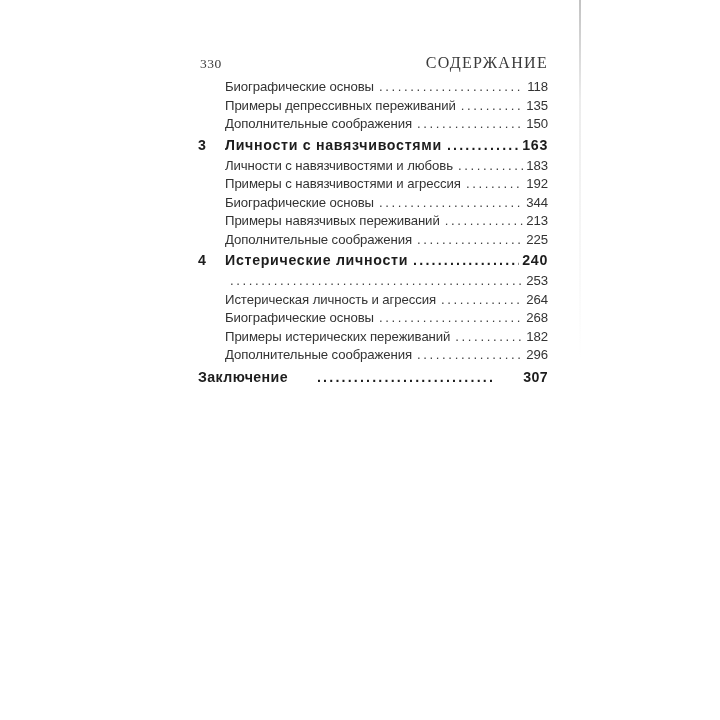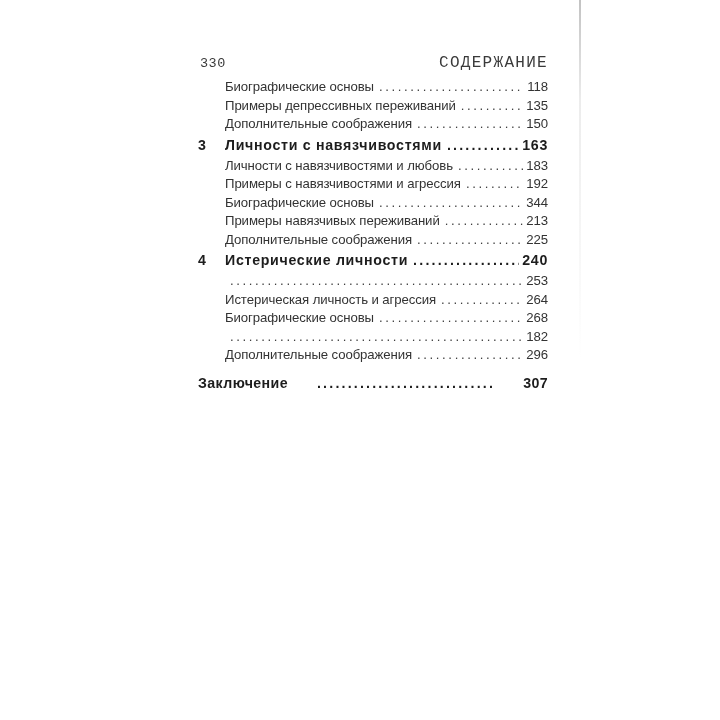--- a/index.html
+++ b/index.html
@@ -30,21 +30,21 @@
       rgba(165,165,165,0.0) 90%);
   }
   .running-header {
     position: absolute;
     left: 200px;
     top: 54px;
     width: 348px;
     display: flex;
     justify-content: space-between;
     align-items: baseline;
-    font-family: Liberation Mono, monospace;
+    font-family: Liberation Serif, serif;
     color: #3a3a3a;
   }
   .folio { font-size: 13.5px; letter-spacing: 0.5px; }
   .running-title { font-size: 16px; letter-spacing: 1.3px; }
 
   .toc {
     position: absolute;
     left: 198px;
     top: 78px;
     width: 350px;
@@ -76,21 +76,21 @@
 
   .row.chapter, .row.conclusion {
     font-weight: bold;
     font-size: 14.2px;
     height: 21px;
     line-height: 21px;
     color: #1d1d1d;
     letter-spacing: 0.7px;
   }
   .row.chapter { margin: 1px 0; }
-  .row.conclusion { margin-top: 8px; letter-spacing: 0.4px; gap: 24px; }
+  .row.conclusion { margin-top: 2px; letter-spacing: 0.4px; gap: 24px; }
   .row.chapter .dots, .row.conclusion .dots { color: #1d1d1d; }
   .row.chapter .dots::after, .row.conclusion .dots::after { letter-spacing: 2.2px; }
 </style>
 </head>
 <body>
 
 <div class="sheet">
 
   <div class="running-header">
     <span class="folio">330</span>
@@ -170,20 +170,21 @@
     <span class="pg">264</span>
   </div>
       <div class="row sub">
     <span class="num"></span>
     <span class="label">Биографические основы</span>
     <span class="dots"></span>
     <span class="pg">268</span>
   </div>
       <div class="row sub">
     <span class="num"></span>
+    <span class="label">Примеры истерических переживаний</span>
     <span class="dots"></span>
     <span class="pg">182</span>
   </div>
       <div class="row sub">
     <span class="num"></span>
     <span class="label">Дополнительные соображения</span>
     <span class="dots"></span>
     <span class="pg">296</span>
   </div>
       <div class="row conclusion">

